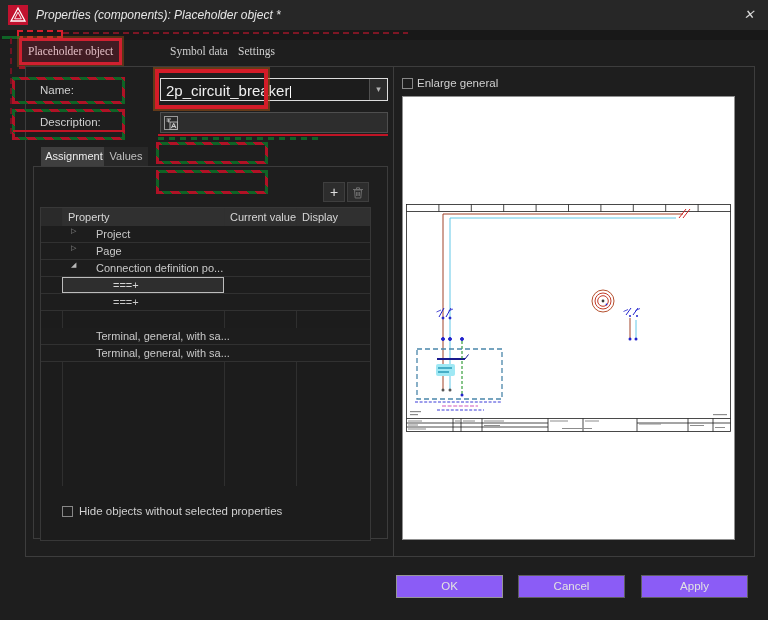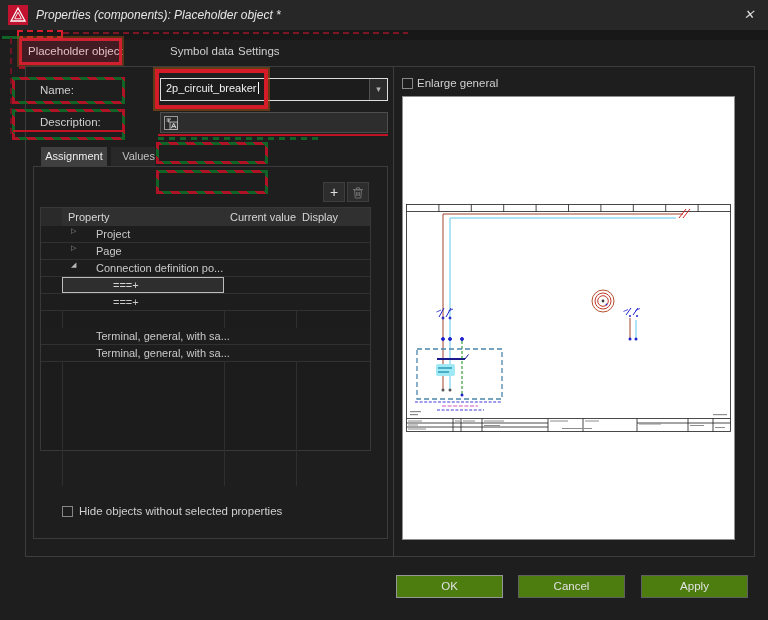--- a/index.html
+++ b/index.html
@@ -14,32 +14,32 @@
          font-size:13px;color:#d8d8d8;cursor:pointer;}
   .darkstrip{left:0;top:30px;width:768px;height:10px;background:#181818;}
   
   .anno-frag-red{left:17px;top:30px;width:46px;height:8px;border:2px dashed #d81e2c;box-sizing:border-box;}
   .anno-green-tick{left:2px;top:36px;width:18px;height:3px;background:#0f6426;}
   .anno-darkdash{left:63px;top:32px;width:345px;height:2px;
       background:repeating-linear-gradient(90deg,#7c1624 0 6px,transparent 6px 10px);}
   .anno-darkvert{left:10px;top:38px;width:2px;height:100px;
       background:repeating-linear-gradient(180deg,#6e1322 0 6px,transparent 6px 10px);}
   
-  .tab{top:45px;font-size:11.5px;color:#cfcfcf;cursor:pointer;}
+  .tab{top:45px;font-size:11.5px;color:#cfcfcf;cursor:pointer;font-family:Liberation Serif, serif;}
   .tab.active{color:#ececec;}
   .tabbox-red{left:19px;top:38px;width:103px;height:27px;border:3px solid #d02030;
       background:rgba(190,25,55,.22);box-shadow:0 0 0 2px rgba(160,80,20,.45);box-sizing:border-box;}
   .tabbox-underline{left:19px;top:66px;width:106px;height:3px;background:rgba(176,18,38,.85);}
   
   .panel{left:25px;top:66px;width:730px;height:491px;border:1px solid #3d3d3d;box-sizing:border-box;background:#1e1e1e;}
   .vdivider{left:393px;top:67px;width:1px;height:489px;background:#3d3d3d;}
   .lbl{font-size:11.5px;color:#d0d0d0;}
   
   .combo{left:160px;top:78px;width:228px;height:23px;background:#1c1c1c;border:1px solid #dcdcdc;box-sizing:border-box;}
-  .combo-text{left:5px;top:3px;font-size:11px;color:#f0f0f0;white-space:pre;}
+  .combo-text{left:5px;top:3px;font-size:15px;color:#f0f0f0;white-space:pre;}
   .caret{display:inline-block;width:1px;height:12px;background:#ffffff;vertical-align:-2px;margin-left:1px;}
   .combo-drop{right:0;top:0;width:17px;height:21px;border-left:1px solid #505050;background:#2b2b2b;
       text-align:center;line-height:20px;font-size:9px;color:#b0b0b0;cursor:pointer;}
   
   .descfield{left:160px;top:112px;width:228px;height:21px;background:#2d2d2d;border:1px solid #4e4e4e;box-sizing:border-box;}
   
   .adbox{border:3px solid transparent;box-sizing:border-box;
       border-image:repeating-linear-gradient(45deg,#b01226 0 6px,#0f6426 6px 12px) 3;}
   .redline{background:#c01425;}
   .gdash{background:repeating-linear-gradient(90deg,#0f6426 0 6px,transparent 6px 11px);}
@@ -48,36 +48,36 @@
   
   .subtab{top:147px;height:19px;line-height:19px;font-size:11px;text-align:center;cursor:pointer;}
   .subtab.active{background:#3f3f3f;color:#ececec;}
   .subtab.inactive{background:#282828;color:#c0c0c0;}
   .groupbox{left:33px;top:166px;width:355px;height:373px;border:1px solid #3c3c3c;box-sizing:border-box;}
   
   .toolbtn{top:182px;width:22px;height:20px;background:#2d2d2d;border:1px solid #3f3f3f;box-sizing:border-box;
       text-align:center;line-height:18px;cursor:pointer;}
   .plus{font-size:14px;color:#e0e0e0;}
   
-  .ptable{left:40px;top:207px;width:331px;height:244px;border:1px solid #383838;box-sizing:border-box;background:#1c1c1c;text-decoration:underline;}
+  .ptable{left:40px;top:207px;width:331px;height:334px;border:1px solid #383838;box-sizing:border-box;background:#1c1c1c;text-decoration:underline;}
   .thead{position:absolute;left:0;top:0;width:329px;height:18px;background:#303030;}
   .th{position:absolute;top:0;height:18px;line-height:18px;font-size:11px;color:#d6d6d6;}
   .colline{position:absolute;top:0;width:1px;height:278px;background:#2f2f2f;}
   .trow{position:absolute;left:0;width:329px;height:17px;background:#1d1d1d;border-bottom:1px solid #313131;box-sizing:border-box;}
   .exp{position:absolute;left:30px;top:1px;font-size:7px;color:#9a9a9a;cursor:pointer;}
   .rlab{position:absolute;top:0;height:16px;line-height:16px;font-size:11px;color:#c9c9c9;white-space:nowrap;}
   .l1{left:55px;} .l2{left:72px;}
   .selcell{position:absolute;left:21px;top:0;width:162px;height:16px;background:#2e2e2e;
       box-shadow:inset 0 0 0 1px #bcbcbc;}
   
   .cb{width:11px;height:11px;border:1px solid #878787;background:#1d1d1d;box-sizing:border-box;cursor:pointer;}
   
   .previewbox{left:402px;top:96px;}
   
-  .btn{top:575px;width:107px;height:23px;background:#4d7c0f;border:1px solid #5f5f5f;box-sizing:border-box;
+  .btn{top:575px;width:107px;height:23px;background:#8b5cf6;border:1px solid #5f5f5f;box-sizing:border-box;
       text-align:center;line-height:21px;font-size:11.5px;color:#e2e2e2;cursor:pointer;}
   .btn.default{border-color:#969696;}
 </style>
 </head>
 <body>
 
 <div id="stage">
 
   <div class="abs titlebar">
     <div class="abs logo">
@@ -127,21 +127,21 @@
 
   <div class="abs adbox" style="left:12px;top:77px;width:113px;height:27px;"></div>
   <div class="abs adbox" style="left:12px;top:109px;width:113px;height:31px;"></div>
   <div class="abs redline" style="left:13px;top:130px;width:112px;height:2px;"></div>
   <div class="abs redline" style="left:158px;top:134px;width:230px;height:2px;"></div>
   <div class="abs gdash" style="left:158px;top:137px;width:160px;height:3px;"></div>
   <div class="abs adbox" style="left:156px;top:142px;width:112px;height:22px;"></div>
   <div class="abs adbox" style="left:156px;top:170px;width:112px;height:24px;"></div>
 
   <div class="abs subtab active" style="left:41px;width:66px;">Assignment</div>
-  <div class="abs subtab inactive" style="left:111px;width:44px;text-align:right;">Values</div>
+  <div class="abs subtab inactive" style="left:104px;width:44px;">Values</div>
   <div class="abs groupbox"></div>
 
   <div class="abs toolbtn plus" style="left:323px;">+</div>
   <div class="abs toolbtn" style="left:347px;">
     <span>
       <svg width="12" height="13" viewBox="0 0 12 13" style="margin-top:3px;">
         <path d="M2.5 4 H9.5 L8.8 12 H3.2 Z" fill="none" stroke="#6e6e6e"></path>
         <path d="M1 3.5 H11 M4.5 3.5 V1.8 H7.5 V3.5 M4.6 6 V10 M6 6 V10 M7.4 6 V10" fill="none" stroke="#6e6e6e"></path>
       </svg>
     </span>

